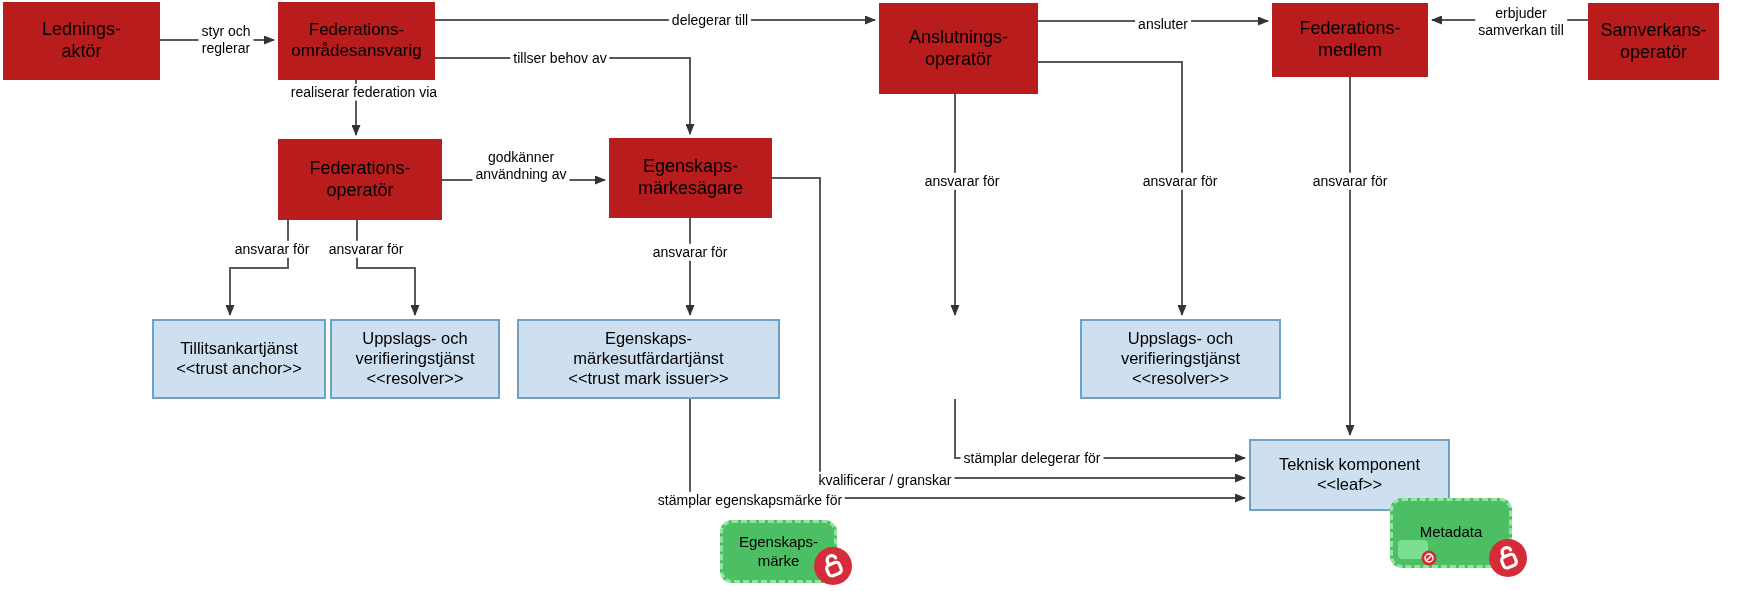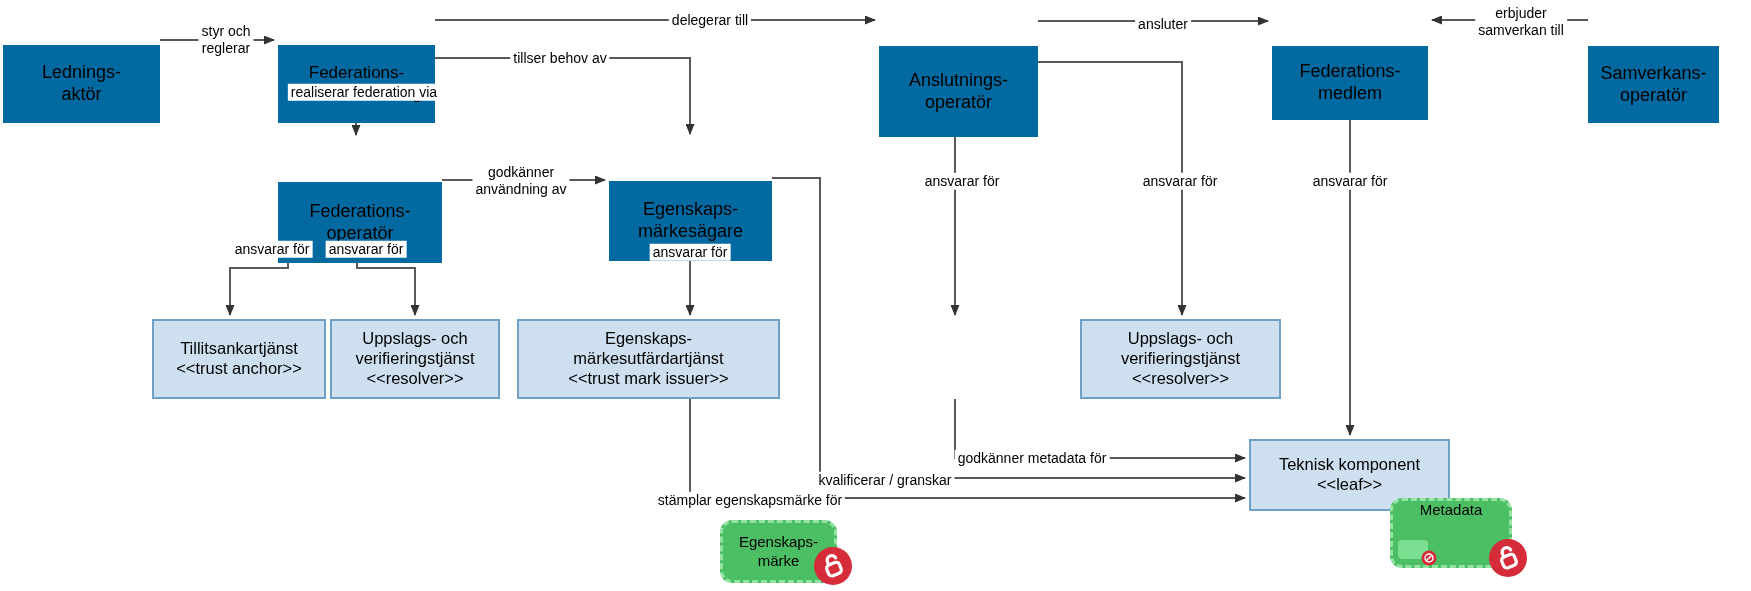--- a/index.html
+++ b/index.html
@@ -5,27 +5,27 @@
   html,body { margin:0; padding:0; background:#ffffff; }
   .canvas {
     position:relative; width:1751px; height:591px; background:#ffffff;
     font-family:"Liberation Sans", sans-serif; color:#000; overflow:hidden;
   }
   .edges { position:absolute; left:0; top:0; width:1751px; height:591px; }
   .node {
     position:absolute; display:flex; align-items:center; justify-content:center;
     text-align:center; white-space:pre-line; box-sizing:border-box;
   }
-  .actor   { background:#0369a1; font-size:18px; line-height:1.22;margin-top:43px; }
+  .actor   { background:#b91c1c; font-size:18px; line-height:1.22; }
   .service { background:#CEE0EF; border:2px solid #6FA0C5; font-size:16.5px; line-height:1.2; }
   .artifact{
     background:#4CBE63; border:3px dashed #93E4A1; border-radius:12px;
     font-size:15px; line-height:1.25;
   }
-  .artifact.meta { align-items:flex-start; padding-top:0; }
+  .artifact.meta { align-items:flex-start; padding-top:22px; }
   .edge-label {
     position:absolute; transform:translate(-50%,-50%);
     background:#ffffff; padding:0 3px; font-size:14px; line-height:1.18;
     text-align:center; white-space:pre-line;
   }
   .chip {
     position:absolute; left:1398px; top:540px; width:30px; height:19px;
     background:#7CDE90; border-radius:4px;
   }
   .badge { position:absolute; }
@@ -91,29 +91,29 @@
 &lt;&lt;leaf&gt;&gt;</div>
 
   <div class="edge-label" style="left:226px;top:40px">styr och
 reglerar</div>
   <div class="edge-label" style="left:710px;top:20px">delegerar till</div>
   <div class="edge-label" style="left:1163px;top:24px">ansluter</div>
   <div class="edge-label" style="left:1521px;top:22px">erbjuder
 samverkan till</div>
   <div class="edge-label" style="left:364px;top:92px">realiserar federation via</div>
   <div class="edge-label" style="left:560px;top:58px">tillser behov av</div>
-  <div class="edge-label" style="left:521px;top:181px">godkänner
+  <div class="edge-label" style="left:521px;top:166px">godkänner
 användning av</div>
   <div class="edge-label" style="left:272px;top:249px">ansvarar för</div>
   <div class="edge-label" style="left:366px;top:249px">ansvarar för</div>
   <div class="edge-label" style="left:690px;top:252px">ansvarar för</div>
   <div class="edge-label" style="left:962px;top:181px">ansvarar för</div>
   <div class="edge-label" style="left:1180px;top:181px">ansvarar för</div>
   <div class="edge-label" style="left:1350px;top:181px">ansvarar för</div>
-  <div class="edge-label" style="left:1032px;top:458px">godkänner metadata för</div>
+  <div class="edge-label" style="left:1032px;top:458px">stämplar delegerar för</div>
   <div class="edge-label" style="left:885px;top:480px">kvalificerar / granskar</div>
   <div class="edge-label" style="left:750px;top:500px">stämplar egenskapsmärke för</div>
 
   <div class="node artifact" style="left:720px;top:520px;width:117px;height:63px">Egenskaps-
 märke</div>
   <div class="node artifact meta" style="left:1390px;top:498px;width:122px;height:70px">Metadata</div>
   <div class="chip"></div>
 
   <svg class="badge" style="left:1421px;top:550px" width="16" height="16" viewBox="0 0 16 16">
     <circle cx="8" cy="8" r="7.5" fill="#D62B39"></circle>

